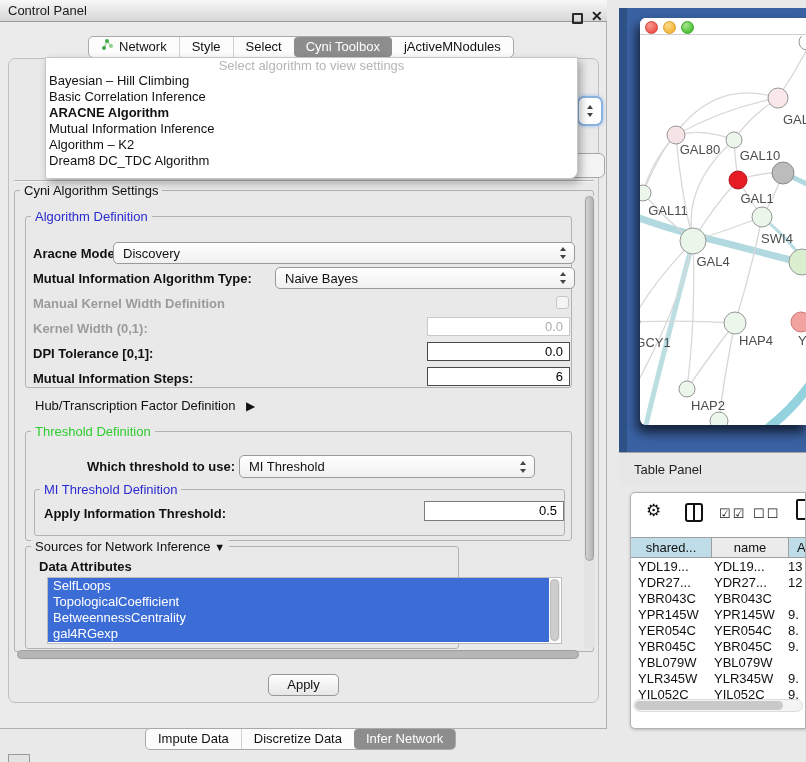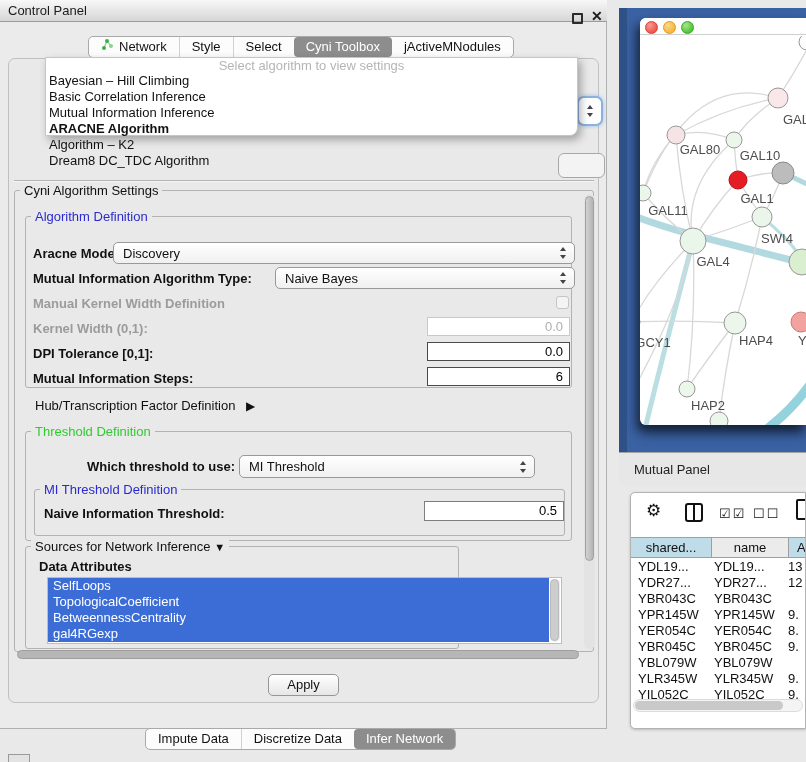--- a/index.html
+++ b/index.html
@@ -23,21 +23,21 @@
   #top-tabbar { left:88px; top:36px; }
   #bottom-tabbar { left:145px; top:728px; }
 
   
   #cp-body { left:8px; top:58px; width:591px; height:645px; background:#e9e9e9; border:1px solid #c0c0c0; border-radius:7px; }
   #frag-line { left:14px; top:180px; width:580px; height:2px; border-top:1px solid #b3b3b3; border-bottom:1px solid #f5f5f5; }
   #frag-combo-top { left:577px; top:96px; width:26px; height:30px; border:2px solid #8ab2e0; border-radius:7px; background:#fff; box-shadow:0 0 4px #9cc0e8; }
   #frag-combo-bottom { left:558px; top:153px; width:47px; height:25px; background:#f3f3f3; border:1px solid #a8a8a8; border-radius:6px; }
 
   
-  #dropdown { left:45px; top:57px; width:533px; height:79px; background:#fff; border:1px solid #c6c6c6; border-radius:0 0 8px 0; box-shadow:3px 4px 9px rgba(0,0,0,.3); z-index:6; }
+  #dropdown { left:45px; top:57px; width:533px; height:122px; background:#fff; border:1px solid #c6c6c6; border-radius:0 0 8px 0; box-shadow:3px 4px 9px rgba(0,0,0,.3); z-index:6; }
   .dd-ph { text-align:center; color:#b5b5b5; height:15px; line-height:15px; }
   .dd-item { padding-left:3px; height:16px; line-height:16px; }
   .dd-item.bold { font-weight:bold; }
 
   
   .grp { position:absolute; border:1px solid #b2b2b2; border-radius:3px; }
   .legend { position:absolute; top:-8px; left:5px; background:#e9e9e9; padding:0 4px; line-height:15px; white-space:nowrap; }
   .legend.blue { color:#2a2ad0; }
   .legend.green { color:#2ecc2e; }
   .lbl { position:absolute; white-space:nowrap; }
@@ -147,22 +147,22 @@
 <div class="abs" id="frag-line"></div>
 <div class="abs" id="frag-combo-top">
     <span class="stepper"></span>
   </div>
 <div class="abs" id="frag-combo-bottom"></div>
 
 <div class="abs" id="dropdown">
   <div class="dd-ph">Select algorithm to view settings</div>
   <div class="dd-item">Bayesian – Hill Climbing</div>
   <div class="dd-item">Basic Correlation Inference</div>
+  <div class="dd-item bold">ARACNE Algorithm</div>
   <div class="dd-item">Mutual Information Inference</div>
-  <div class="dd-item bold">ARACNE Algorithm</div>
   <div class="dd-item">Algorithm – K2</div>
   <div class="dd-item">Dream8 DC_TDC Algorithm</div>
 </div>
 
 <div class="grp" id="cyni-grp" style="left:14px;top:190px;width:580px;height:462px;">
   <span class="legend">Cyni Algorithm Settings</span>
 
   <div id="vscroll" class="abs">
       <div class="thumb"></div>
     </div>
@@ -196,21 +196,21 @@
 
   <div class="grp" style="left:10px;top:240px;width:547px;height:110px;">
     <span class="legend green">Threshold Definition</span>
     <span class="lbl b" style="left:61px;top:27px;">Which threshold to use:</span>
     <div class="combo" style="left:213px;top:23px;width:296px;height:23px;">
       <span class="val">MI Threshold</span>
       <span class="stepper"></span>
     </div>
     <div class="grp" style="left:8px;top:57px;width:531px;height:47px;">
       <span class="legend blue">MI Threshold Definition</span>
-      <span class="lbl b" style="left:9px;top:16px;">Naive Information Threshold:</span>
+      <span class="lbl b" style="left:9px;top:16px;">Apply Information Threshold:</span>
       <div class="field md" style="left:389px;top:11px;width:140px;height:20px;">0.5</div>
     </div>
   </div>
 
   <div class="grp" style="left:10px;top:355px;width:434px;height:103px;">
     <span class="legend">
       <span>Sources for Network Inference</span>
       <span style="font-size:11px;">▼</span>
     </span>
     <span class="lbl b" style="left:13px;top:12px;">Data Attributes</span>
@@ -311,21 +311,21 @@
       <text x="73" y="230" text-anchor="middle">GAL4</text>
       <text x="13" y="311" text-anchor="middle">GCY1</text>
       <text x="116" y="309" text-anchor="middle">HAP4</text>
       <text x="158" y="309" text-anchor="start">Y</text>
       <text x="68" y="374" text-anchor="middle">HAP2</text>
     </g>
   </svg>
 </div>
 
 <div class="abs" id="tp-bar">
-  <span class="t">Mutual Panel</span>
+  <span class="t">Table Panel</span>
 </div>
 
 <div class="abs" id="table-card">
   <div class="tc-icon" id="gear-icon">⚙</div>
   <div id="split-icon" class="abs"></div>
   <div class="tc-icon" id="checks-icon">☑☑</div>
   <div class="tc-icon" id="unchecks-icon">☐☐</div>
   <div id="doc-icon" class="abs"></div>
 
   <div id="tbl-head">

